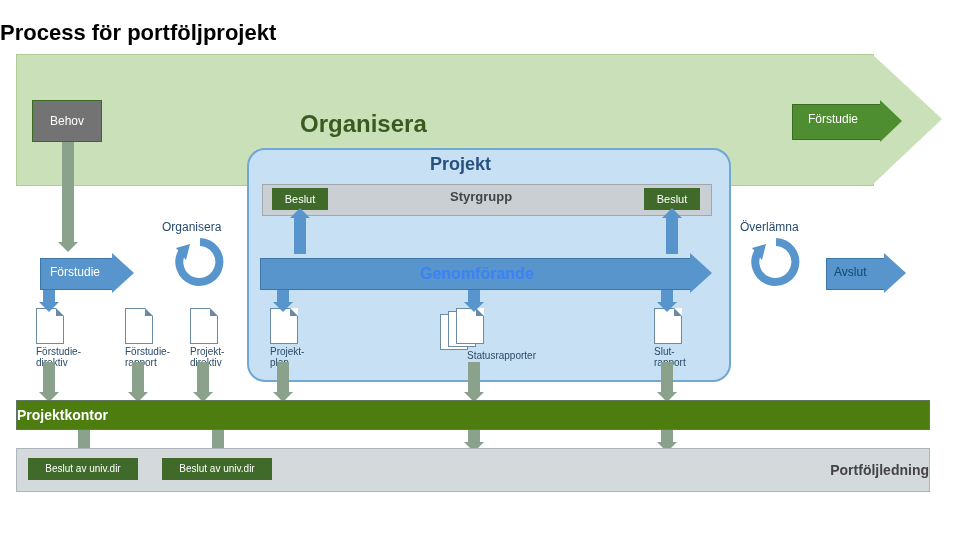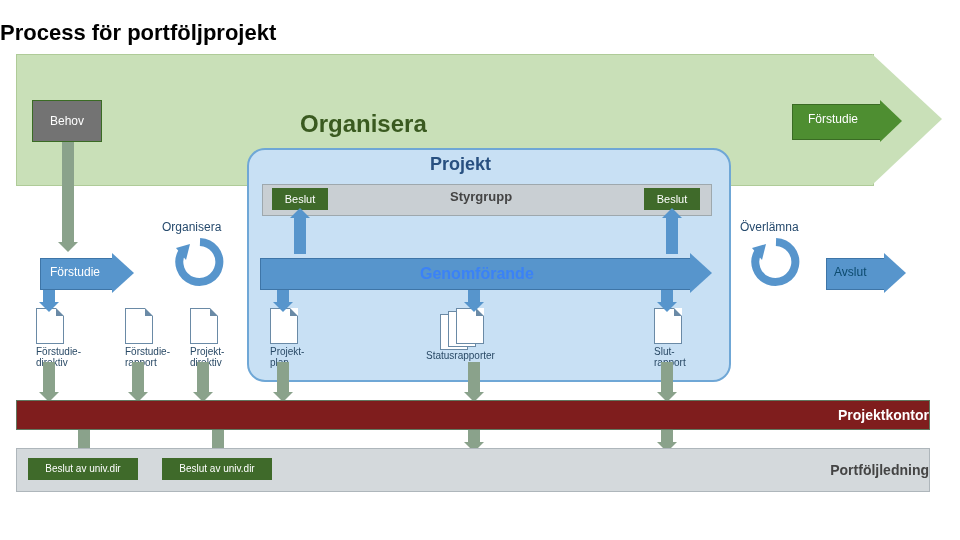--- a/index.html
+++ b/index.html
@@ -61,21 +61,21 @@
   .doc-label{font-size:10px;color:#2a4a66;text-align:left;margin-top:2px;line-height:11px}
 
   .d1{left:36px;top:308px}
   .d2{left:125px;top:308px}
   .d3{left:190px;top:308px}
   .d4{left:270px;top:308px}
   .d5{left:654px;top:308px}
   .docgroup{left:440px;top:308px;width:56px;height:46px}
 
   
-  .projektkontor{left:16px;top:400px;width:912px;height:28px;background:#7f1d1d;border:1px solid #60775f;color:#fff;font-size:14px;font-weight:700;text-align:right;line-height:28px}
+  .projektkontor{left:16px;top:400px;width:912px;height:28px;background:#4d7c0f;border:1px solid #60775f;color:#fff;font-size:14px;font-weight:700;text-align:left;line-height:28px}
 
   
   .portfoljledning{left:16px;top:448px;width:912px;height:42px;background:#D4D9DC;border:1px solid #AEB6BB;color:#444;font-size:14px;font-weight:700;text-align:right;line-height:42px}
 
   
   .decision-big{width:110px;height:22px;background:#3F6A2A;color:#fff;font-size:10px;text-align:center;line-height:22px}
   .dec1{left:28px;top:458px}
   .dec2{left:162px;top:458px}
 
   
@@ -164,21 +164,21 @@
     <div class="doc-label">Projekt-<br>direktiv</div>
   </div>
   <div class="doc-wrap d4">
     <div class="doc" style="position:relative"></div>
     <div class="doc-label">Projekt-<br>plan</div>
   </div>
   <div class="doc-wrap docgroup">
     <div class="doc" style="position:absolute;left:0;top:6px"></div>
     <div class="doc" style="position:absolute;left:8px;top:3px"></div>
     <div class="doc" style="position:absolute;left:16px;top:0"></div>
-    <div class="doc-label" style="position:absolute;top:40px;left:-14px;width:110px;text-align:left">Statusrapporter</div>
+    <div class="doc-label" style="position:absolute;top:40px;left:-14px;width:110px;text-align:right">Statusrapporter</div>
   </div>
   <div class="doc-wrap d5">
     <div class="doc" style="position:relative"></div>
     <div class="doc-label">Slut-<br>rapport</div>
   </div>
 
   <div class="abs barrow ba-down" style="left:43px;top:290px;height:12px">
       <div class="head"></div>
     </div>
   <div class="abs barrow ba-down" style="left:277px;top:290px;height:12px">

